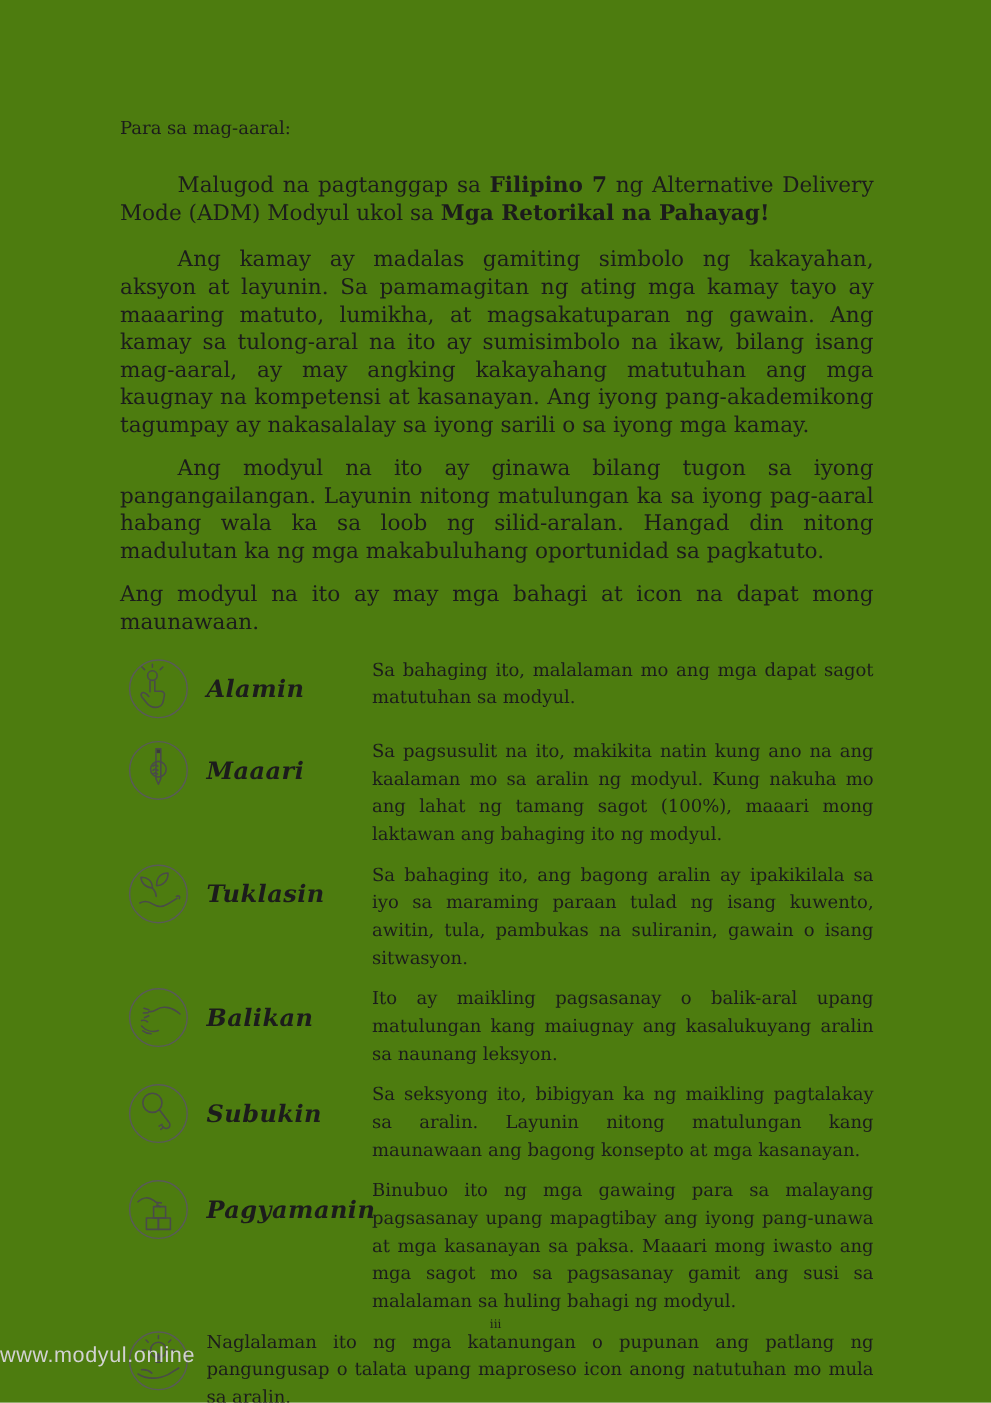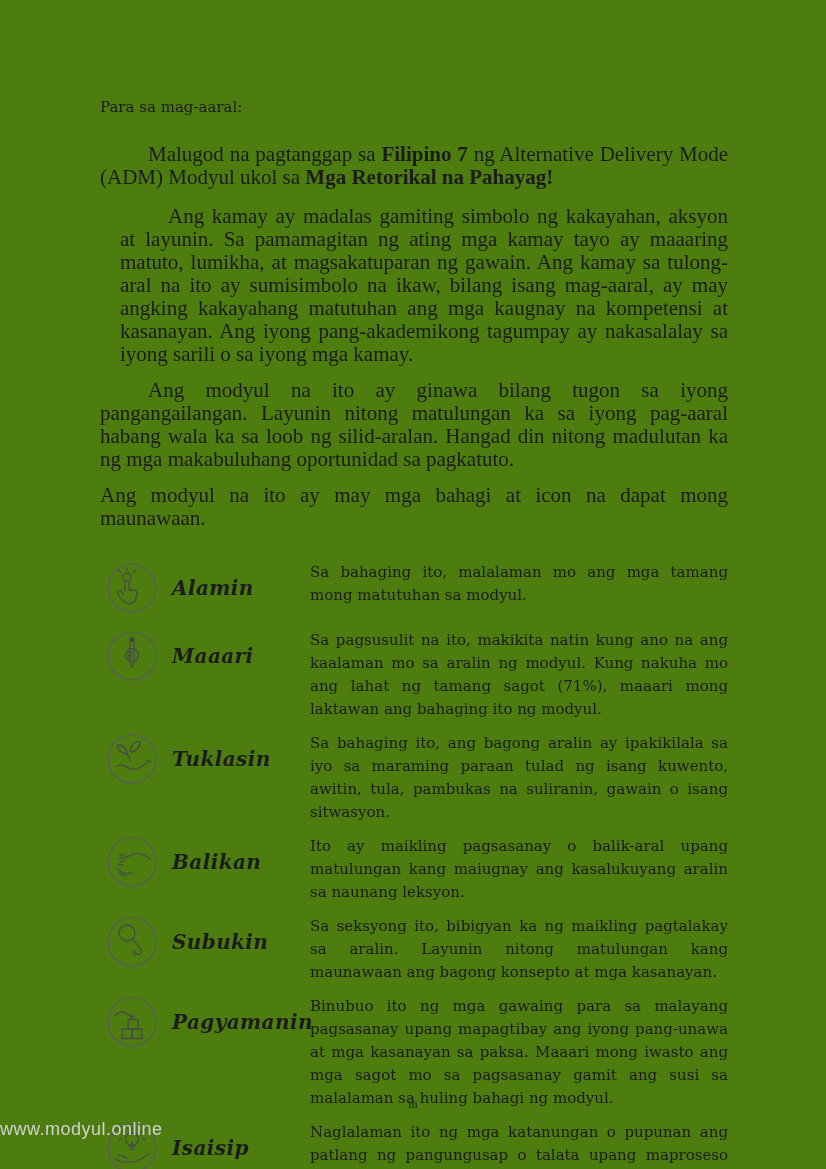--- a/index.html
+++ b/index.html
@@ -17,30 +17,29 @@
     left: 100px;
     top: 96px;
     width: 628px;
   }
   .heading {
     font-size: 15px;
     line-height: 23px;
     margin: 0 0 24px 0;
   }
   p.body-par {
-    font-size: 21px;
+    font-size: 18px;
     line-height: 23px;
     text-align: justify;
     margin: 0 0 16px 0;
-    font-family: Liberation Serif, serif;
   }
   p.indent { text-indent: 48px; }
-  p.par2 { margin-bottom: 13px; margin-left: 20px; }
+  p.par2 { margin-bottom: 13px; }
   p.par3 { margin-bottom: 13px; }
-  p.par4 { margin-bottom: 31px; }
+  p.par4 { margin-bottom: 17px; }
   strong { font-weight: bold; }
 
   .guide { width: 628px; }
   .guide-row {
     display: flex;
     align-items: flex-start;
     margin-bottom: 11px;
   }
   .icon-cell {
     width: 72px;
@@ -111,35 +110,35 @@
       <div class="guide-row">
         <div class="icon-cell">
           <svg viewBox="0 0 52 52" width="52" height="52" aria-hidden="true">
             <circle class="ring" cx="26" cy="26" r="24"></circle>
             <circle class="art" cx="21" cy="15" r="4"></circle>
             <path class="art" d="M21 8 V5.5 M14.5 10 l-2.2 -2.2 M27.5 10 l2.2 -2.2"></path>
             <path class="art" d="M19 19.5 v9 M23 19.5 v8.5 h5 c2 0 3.4 1.5 3 3.5 l-1 5 c-0.6 3 -3 5 -6.5 5 c-3 0 -5.4 -1.4 -7.4 -3.9 l-4 -5 c-1.5 -2 0.2 -4 2.2 -3.4 c1.4 0.4 2.7 1.7 3.7 3.2"></path>
           </svg>
         </div>
         <div class="label-cell">Alamin</div>
-        <div class="desc-cell">Sa bahaging ito, malalaman mo ang mga tamang mong matutuhan sa modyul.</div>
+        <div class="desc-cell">Sa bahaging ito, malalaman mo ang mga dapat sagot matutuhan sa modyul.</div>
       </div>
 
       <div class="guide-row">
         <div class="icon-cell">
           <svg viewBox="0 0 52 52" width="52" height="52" aria-hidden="true">
             <circle class="ring" cx="26" cy="26" r="24"></circle>
             <path class="art" d="M24 8 h4 v25 M24 8 v25 M24 33 l2 4.5 l2 -4.5"></path>
             <rect class="artf" x="24.6" y="8.6" width="2.8" height="3"></rect>
             <circle class="art" cx="26" cy="25" r="6.5"></circle>
             <path class="art" d="M21.5 22.5 c1.2 -1.3 2.8 -1.3 4 0 M21.5 26 c1.2 -1.3 2.8 -1.3 4 0 M21.5 29 c1.2 -1.2 2.6 -1.2 3.8 0"></path>
           </svg>
         </div>
         <div class="label-cell">Maaari</div>
-        <div class="desc-cell">Sa pagsusulit na ito, makikita natin kung ano na ang kaalaman mo sa aralin ng modyul. Kung nakuha mo ang lahat ng tamang sagot (71%), maaari mong laktawan ang bahaging ito ng modyul.</div>
+        <div class="desc-cell">Sa pagsusulit na ito, makikita natin kung ano na ang kaalaman mo sa aralin ng modyul. Kung nakuha mo ang lahat ng tamang sagot (100%), maaari mong laktawan ang bahaging ito ng modyul.</div>
       </div>
 
       <div class="guide-row">
         <div class="icon-cell">
           <svg viewBox="0 0 52 52" width="52" height="52" aria-hidden="true">
             <circle class="ring" cx="26" cy="26" r="24"></circle>
             <path class="art" d="M21 21 c-6 -0.5 -9.5 -4.5 -9.5 -9 c5 -0.3 9.5 3 9.5 9 z"></path>
             <path class="art" d="M24.5 19 c0 -7 4 -10.5 9.5 -10.5 c0.3 6 -4 10.5 -9.5 10.5 z"></path>
             <path class="art" d="M21 21 c2 2 3 4 3.2 7"></path>
             <path class="art" d="M10.5 33.5 c4 -2.2 7.5 -1.4 10.5 0.8 c4 2.6 9 2.6 13 0 l7.5 -4.6"></path>
@@ -197,21 +196,20 @@
         <div class="icon-cell">
           <svg viewBox="0 0 52 52" width="52" height="52" aria-hidden="true">
             <circle class="ring" cx="26" cy="26" r="24"></circle>
             <circle class="art" cx="26" cy="17" r="6.5"></circle>
             <path class="art" d="M23.6 24.5 h4.8 M24.2 27.2 h3.6 M25 23 l1 -3 l1 3"></path>
             <path class="art" d="M26 7.5 v-2.5 M17.5 10.5 l-1.8 -1.8 M34.5 10.5 l1.8 -1.8 M15.5 17 h-2.8 M36.5 17 h2.8"></path>
             <path class="art" d="M9 37 c7 4.5 17 4.5 25 0.5 l9 -5.5"></path>
             <path class="art" d="M12 33.5 c3 -0.5 6 0.5 8.5 2.8"></path>
           </svg>
         </div>
-        <div class="label-cell">Isaisip</div>
         <div class="desc-cell">Naglalaman ito ng mga katanungan o pupunan ang patlang ng pangungusap o talata upang maproseso icon anong natutuhan mo mula sa aralin.</div>
       </div>
 
     </div>
   </div>
 
   <div class="page-number">iii</div>
   <div class="watermark">www.modyul.online</div>
 </div>
 

